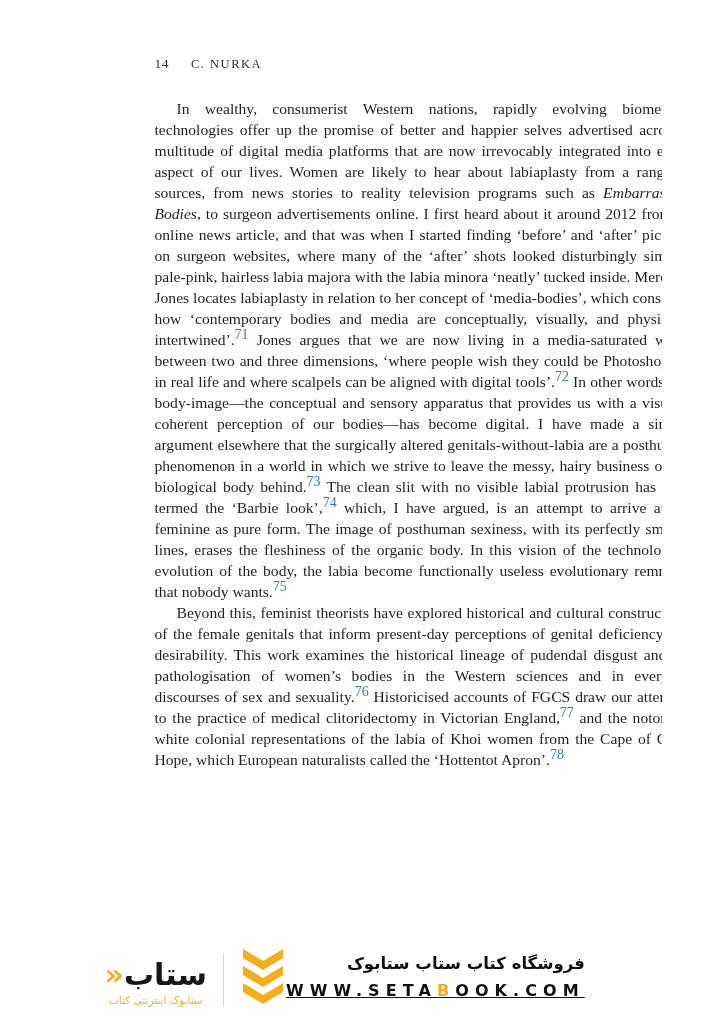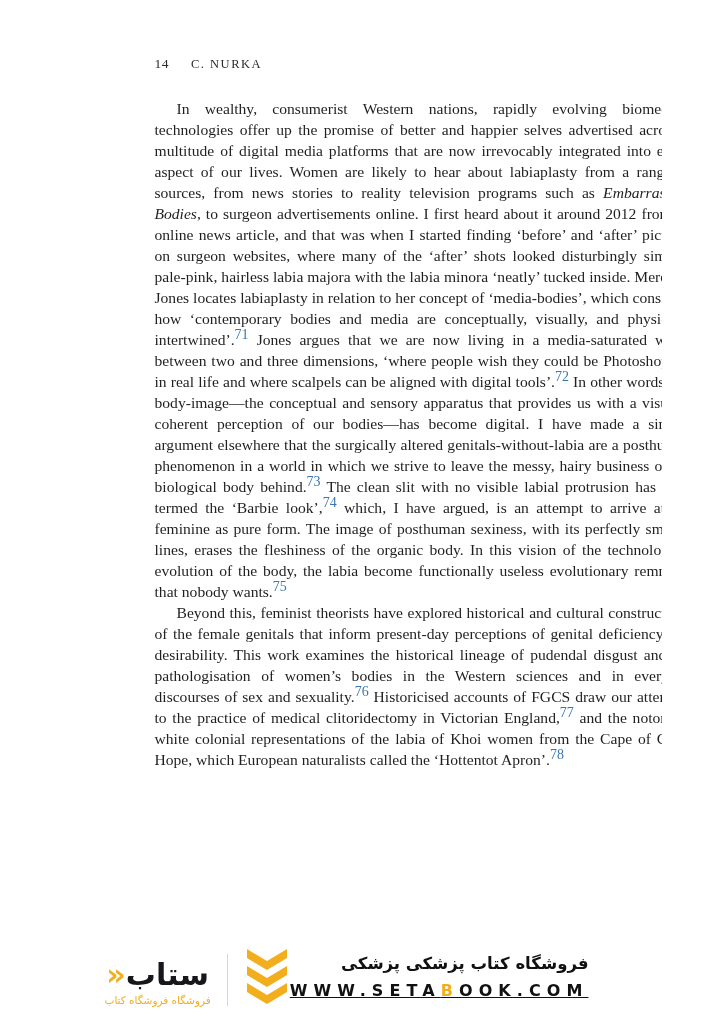--- a/index.html
+++ b/index.html
@@ -120,30 +120,30 @@
 
   <main class="body-text">
       <p class="para indent"><span>In wealthy, consumerist Western nations, rapidly evolving biomedical technologies offer up the promise of better and happier selves advertised across a multitude of digital media platforms that are now irrevocably integrated into every aspect of our lives. Women are likely to hear about labiaplasty from a range of sources, from news stories to reality television programs such as </span><em>Embarrassing Bodies</em><span>, to surgeon advertisements online. I first heard about it around 2012 from an online news article, and that was when I started finding ‘before’ and ‘after’ pictures on surgeon websites, where many of the ‘after’ shots looked disturbingly similar: pale-pink, hairless labia majora with the labia minora ‘neatly’ tucked inside. Meredith Jones locates labiaplasty in relation to her concept of ‘media-bodies’, which considers how ‘contemporary bodies and media are conceptually, visually, and physically intertwined’.</span><sup class="fnref" style="color: rgb(58, 118, 176);">71</sup><span> Jones argues that we are now living in a media-saturated world between two and three dimensions, ‘where people wish they could be Photoshopped in real life and where scalpels can be aligned with digital tools’.</span><sup class="fnref" style="color: rgb(58, 118, 176);">72</sup><span> In other words, the body-image—the conceptual and sensory apparatus that provides us with a visually coherent perception of our bodies—has become digital. I have made a similar argument elsewhere that the surgically altered genitals-without-labia are a posthuman phenomenon in a world in which we strive to leave the messy, hairy business of the biological body behind.</span><sup class="fnref" style="color: rgb(58, 118, 176);">73</sup><span> The clean slit with no visible labial protrusion has been termed the ‘Barbie look’,</span><sup class="fnref" style="color: rgb(58, 118, 176);">74</sup><span> which, I have argued, is an attempt to arrive at the feminine as pure form. The image of posthuman sexiness, with its perfectly smooth lines, erases the fleshiness of the organic body. In this vision of the technological evolution of the body, the labia become functionally useless evolutionary remnants that nobody wants.</span><sup class="fnref" style="color: rgb(58, 118, 176);">75</sup></p>
       <p class="para indent"><span>Beyond this, feminist theorists have explored historical and cultural constructions of the female genitals that inform present-day perceptions of genital deficiency and desirability. This work examines the historical lineage of pudendal disgust and the pathologisation of women’s bodies in the Western sciences and in everyday discourses of sex and sexuality.</span><sup class="fnref" style="color: rgb(58, 118, 176);">76</sup><span> Historicised accounts of FGCS draw our attention to the practice of medical clitoridectomy in Victorian England,</span><sup class="fnref" style="color: rgb(58, 118, 176);">77</sup><span> and the notorious white colonial representations of the labia of Khoi women from the Cape of Good Hope, which European naturalists called the ‘Hottentot Apron’.</span><sup class="fnref" style="color: rgb(58, 118, 176);">78</sup></p>
     </main>
 
   <footer class="footer">
     <div class="footer-left-lockup">
       <div class="wordmark-block">
         <div class="wordmark" dir="rtl"><span>ستاب</span><span class="logo-chev">«</span></div>
-        <div class="wordmark-sub" dir="rtl">فروشگاه فروشگاه کتاب</div>
+        <div class="wordmark-sub" dir="rtl">ستابوک اینترنتی کتاب</div>
       </div>
       <div class="v-divider"></div>
       <div class="chevicon">
         <svg width="46" height="58" viewBox="0 0 46 58" xmlns="http://www.w3.org/2000/svg" aria-hidden="true">
           <path d="M3 1 L23 13 L43 1 L43 10 L23 22 L3 10 Z" fill="#f2ae1c"></path>
           <path d="M3 18 L23 30 L43 18 L43 27 L23 39 L3 27 Z" fill="#f2ae1c"></path>
           <path d="M3 35 L23 47 L43 35 L43 44 L23 56 L3 44 Z" fill="#f2ae1c"></path>
         </svg>
       </div>
     </div>
     <div class="footer-right">
-      <div class="store-fa" dir="rtl">فروشگاه کتاب پزشکی پزشکی</div>
+      <div class="store-fa" dir="rtl">فروشگاه کتاب ستاب ستابوک</div>
       <div class="website"><span>WWW.SETA</span><span style="color: rgb(242, 174, 28);">B</span><span>OOK.COM</span></div>
     </div>
   </footer>
 
 </div>
 
 </body></html>

